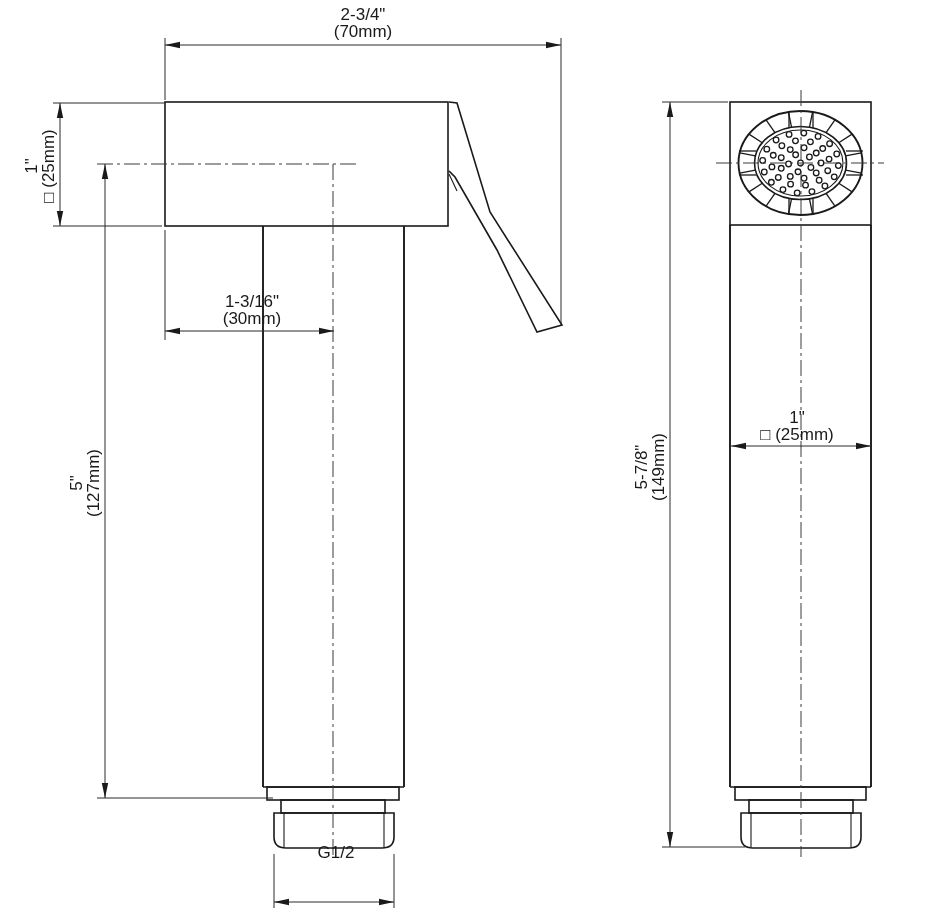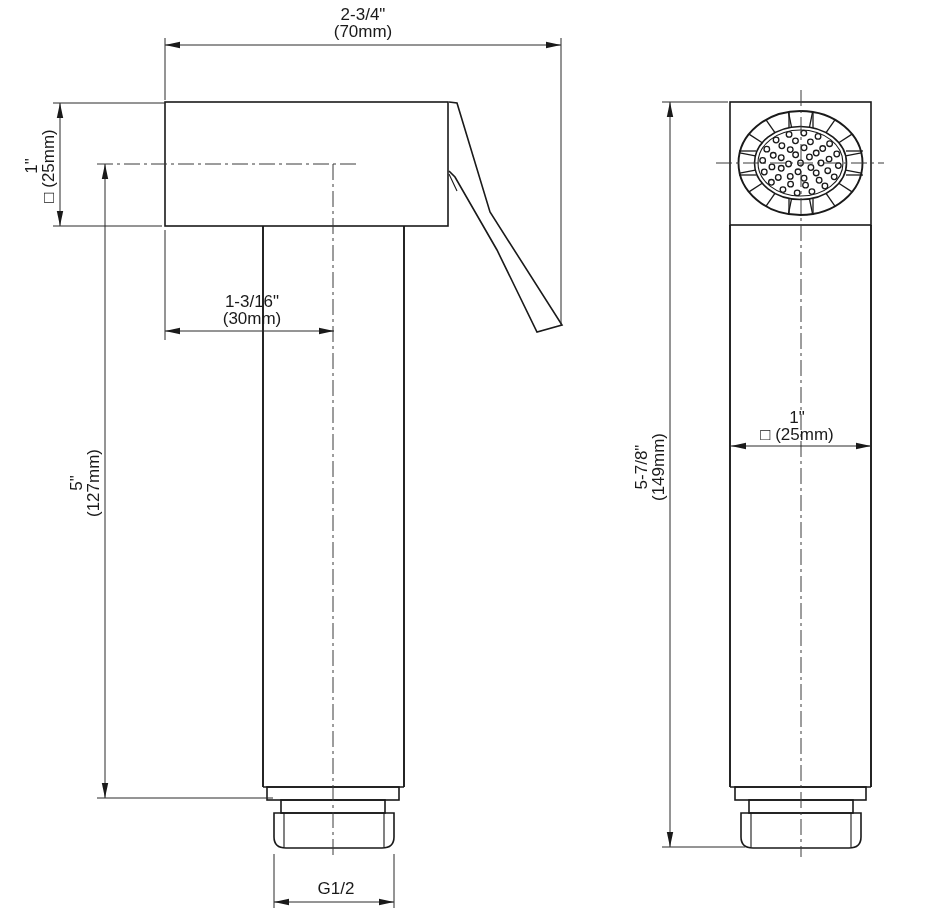--- a/index.html
+++ b/index.html
@@ -194,21 +194,21 @@
   <div class="lbl" style="left:182px;top:293px;width:140px;">
     <span>1-3/16"</span>
     <span>(30mm)</span>
   </div>
 
   <div class="lbl vlbl" style="left:85px;top:483px;">
     <span>5"</span>
     <span>(127mm)</span>
   </div>
 
-  <div class="lbl" style="left:286px;top:880px;width:100px;">
+  <div class="lbl" style="left:286px;top:844px;width:100px;">
     <span>G1/2</span>
   </div>
 
   <div class="lbl" style="left:717px;top:409px;width:160px;">
     <span>1"</span>
     <span>□ (25mm)</span>
   </div>
 
   <div class="lbl vlbl" style="left:650px;top:467px;">
     <span>5-7/8"</span>

